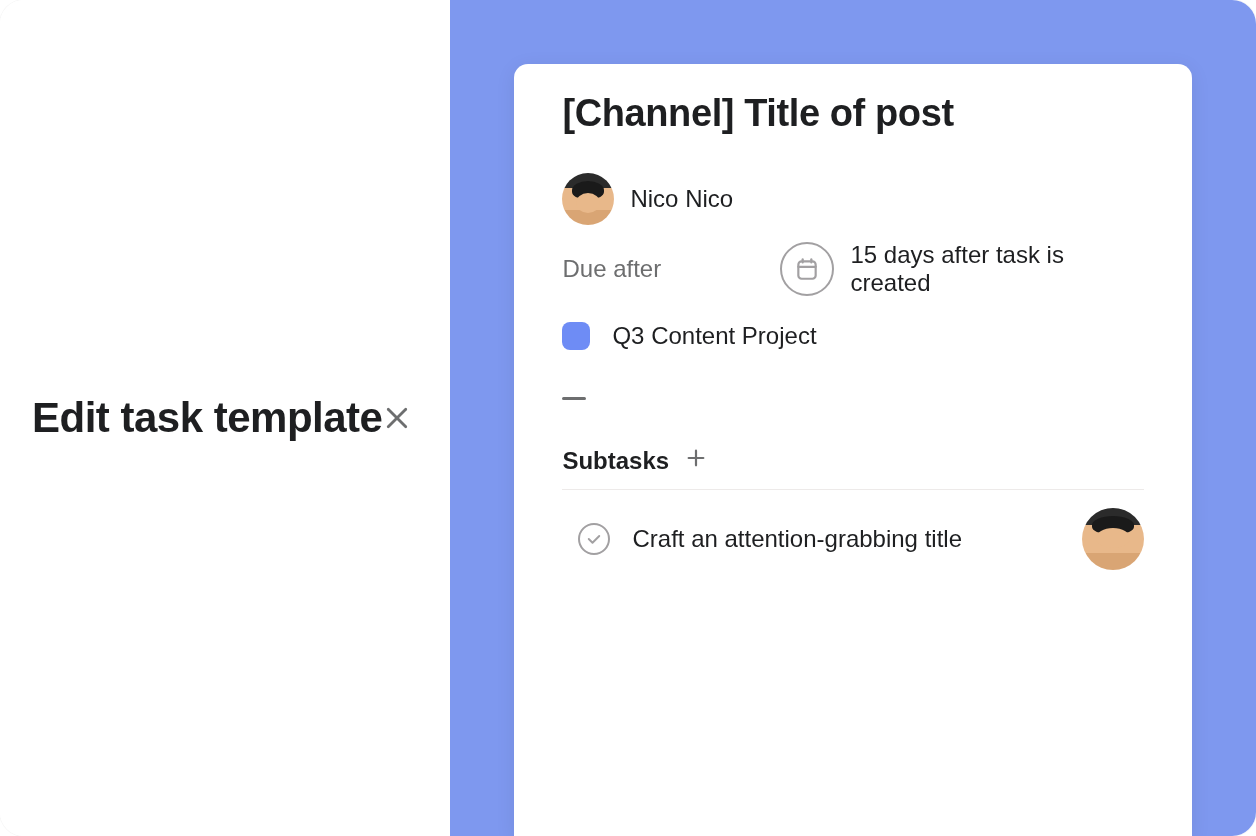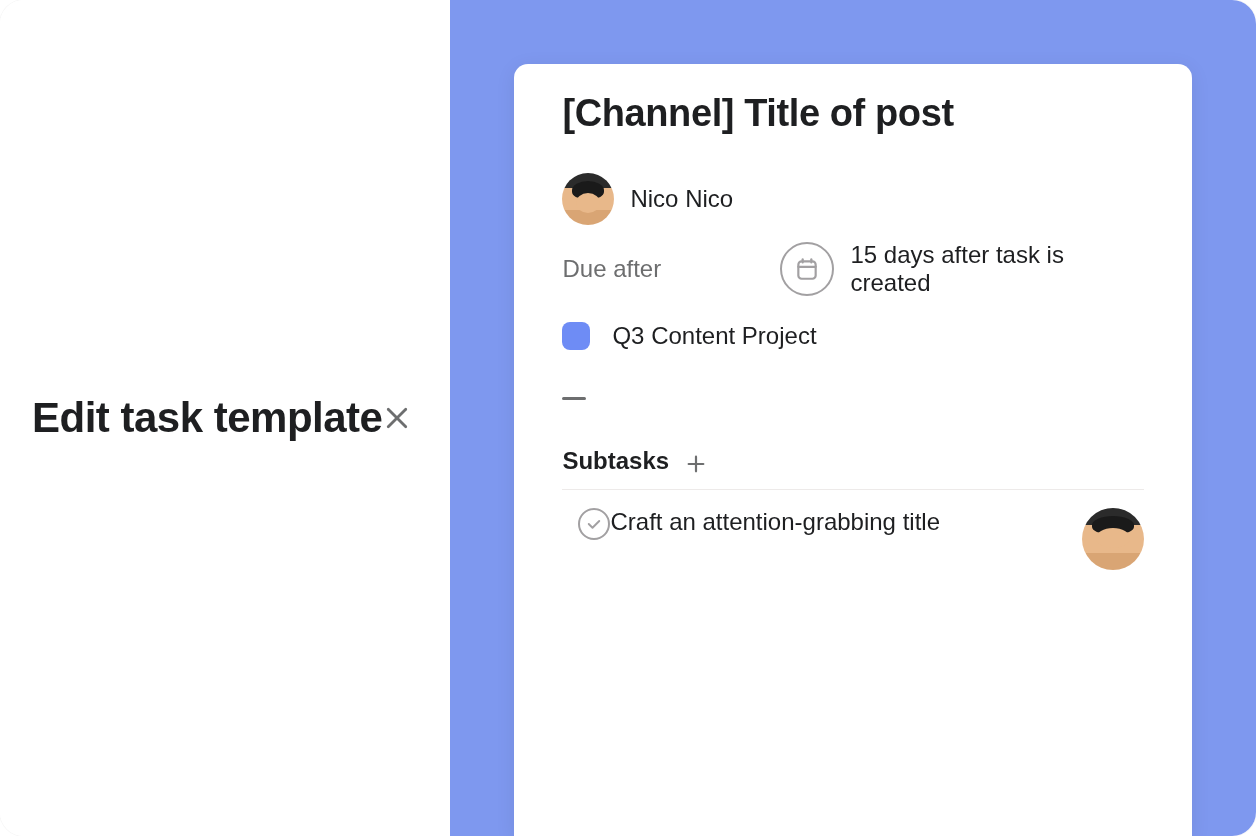--- a/index.html
+++ b/index.html
@@ -154,37 +154,38 @@
     flex-shrink: 0;
   }
   .empty-dash {
     width: 24px;
     height: 3px;
     background: #6d6e6f;
     border-radius: 2px;
   }
   .subtasks-header {
     display: flex;
-    align-items: flex-end;
+    align-items: flex-start;
     gap: 16px;
     padding: 18px 0 14px 0;
     font-size: 24px;
     font-weight: 600;
     color: #1e1f21;
   }
   .add-subtask {
     color: #6d6e6f;
     cursor: pointer;
     display: flex;
   }
   .subtask-row {
     display: flex;
-    align-items: flex-start;
+    align-items: center;
     border-top: 1px solid #edeae9;
     padding: 18px 0 18px 16px;
+    gap: 22px;
   }
   .check-circle {
     width: 32px;
     height: 32px;
     border: 2.5px solid #a2a0a2;
     border-radius: 50%;
     display: flex;
     align-items: center;
     justify-content: center;
     flex-shrink: 0;

